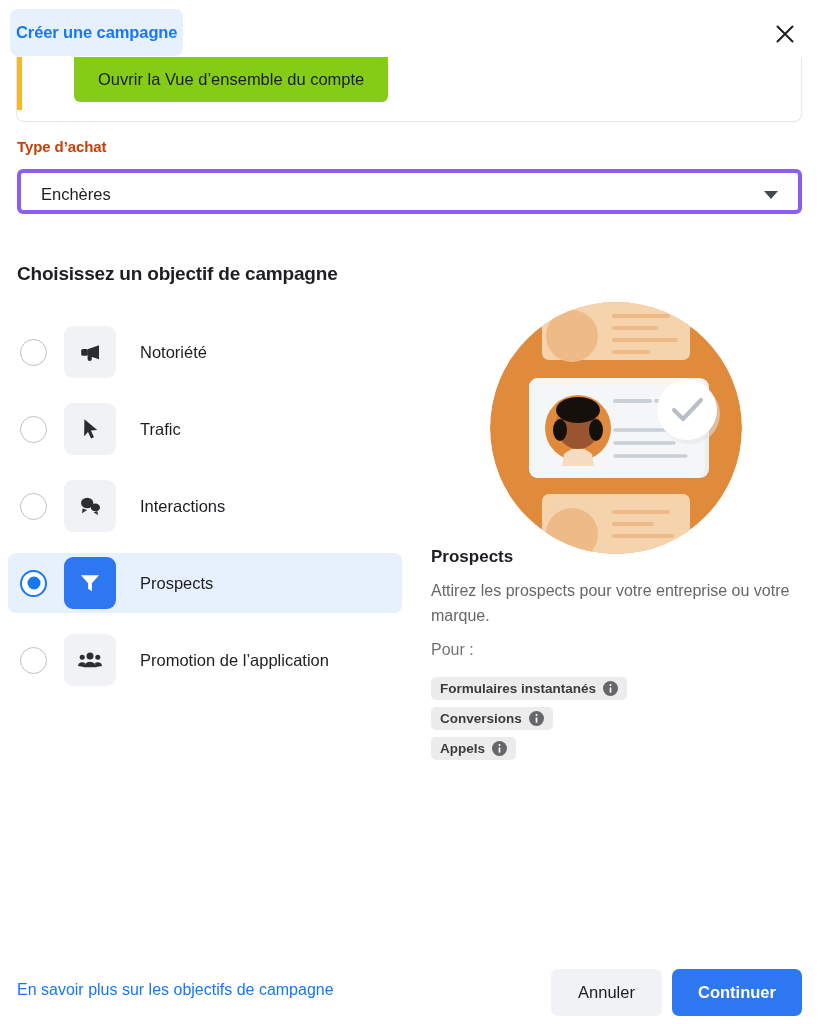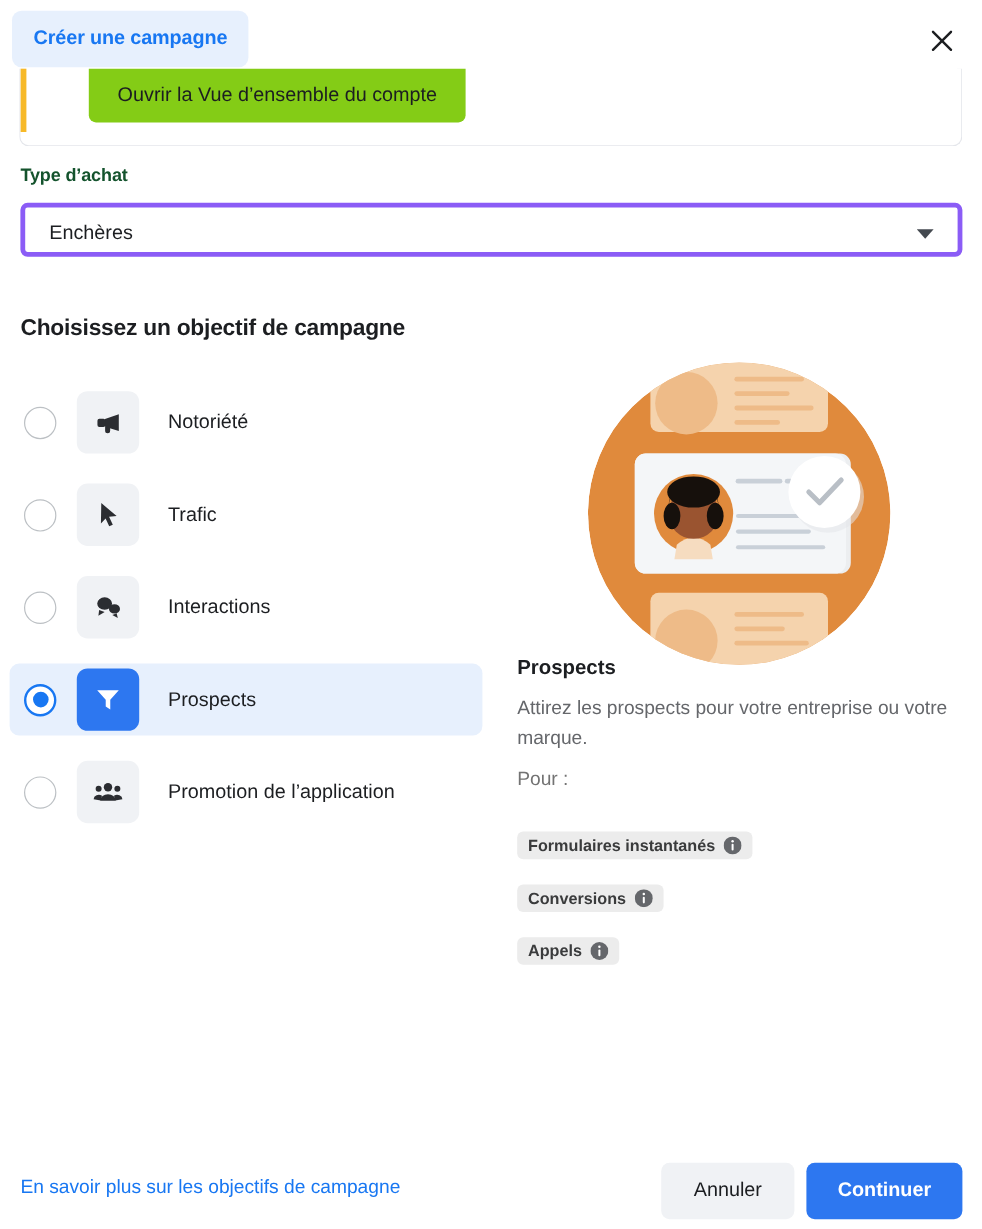--- a/index.html
+++ b/index.html
@@ -12,21 +12,21 @@
   }
   .dialog { position: relative; width: 818px; height: 1024px; background:#fff; }
 
   
   .header {
     position: absolute; left: 0; top: 0; width: 818px; height: 66px;
     background: #fff;
   }
   .tab-chip {
     position: absolute; left: 10px; top: 9px;
-    height: 47px; padding: 0 18px;
+    height: 47px; padding: 0 6px;
     display: flex; align-items: center;
     background: #e7f0fd; border-radius: 8px;
     color: #1877f2; font-weight: bold; font-size: 16.5px;
     letter-spacing: -0.1px; cursor: pointer;
   }
   .close-btn {
     position: absolute; right: 17px; top: 18px;
     width: 32px; height: 32px;
     display: flex; align-items: center; justify-content: center;
     cursor: pointer; border-radius: 50%;
@@ -52,21 +52,21 @@
     height: 45px; padding: 0 24px;
     display: flex; align-items: center;
     background: #84cc16; border-radius: 0 0 6px 6px;
     font-size: 16.5px; color: #1c1e21; cursor: pointer;
     white-space: nowrap;
   }
 
   
   .field-label {
     position: absolute; left: 17px; top: 138px;
-    font-size: 15px; font-weight: bold; color: #14532d;
+    font-size: 15px; font-weight: bold; color: #c2410c;
     letter-spacing: -0.1px;
   }
   .select-box {
     position: absolute; left: 17px; top: 169px;
     width: 785px; height: 45px;
     border: 4px solid #8b5cf6; border-radius: 6px;
     background: #fff; display: flex; align-items: center;
     padding: 6px 14px 0 20px; cursor: pointer;
   }
   .select-value { font-size: 16.5px; color: #1c1e21; flex: 1; }
@@ -130,21 +130,21 @@
   .detail-desc {
     position: absolute; left: 431px; top: 578px; width: 375px;
     font-size: 16px; line-height: 25px; color: #65676b;
   }
   .detail-for {
     position: absolute; left: 431px; top: 641px;
     font-size: 16px; font-weight: normal; color: #737373;
   }
   .tag-list {
     position: absolute; left: 431px; top: 677px; width: 360px;
-    display: flex; flex-direction: column; align-items: flex-start; gap: 21px; margin-top: 16px;
+    display: flex; flex-direction: column; align-items: flex-start; gap: 7px;
   }
   .tag {
     display: inline-flex; align-items: center; gap: 7px;
     background: #ececec; border-radius: 5px;
     padding: 4px 9px; font-size: 13.5px; font-weight: bold; color: #3a3b3c;
     white-space: nowrap;
   }
   .info-icon {
     width: 15px; height: 15px; flex: 0 0 auto; cursor: pointer;
   }

